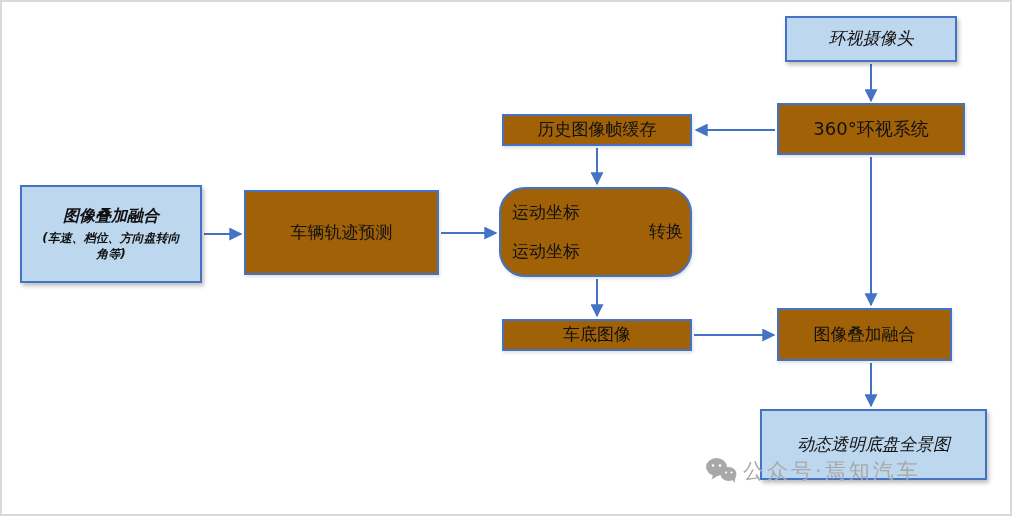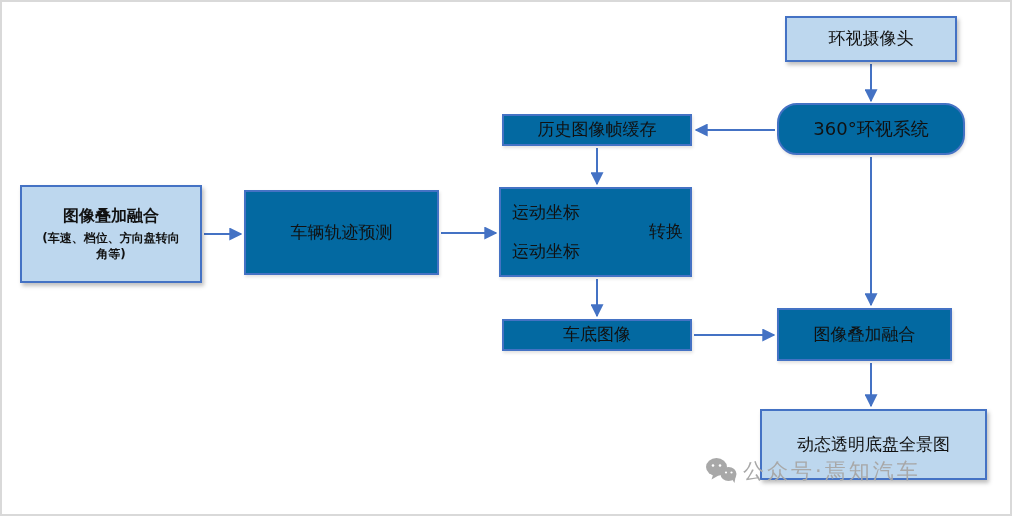--- a/index.html
+++ b/index.html
@@ -26,31 +26,32 @@
     left: 0; top: 0;
     width: 1012px; height: 516px;
     pointer-events: none;
   }
   .node {
     position: absolute;
     display: flex;
     align-items: center;
     justify-content: center;
     text-align: center;
-    background: #0369a1;
+    background: #a16207;
     border: 2px solid var(--node-border, #4472C4);
     color: #111111;
     font-size: 17px;
     line-height: 1.25;
     box-shadow: 1px 2px 3px rgba(0,0,0,0.12);
   }
   .node.fill {
     background: var(--node-fill, #BDD7EE);
     border-radius: 0;
     box-shadow: 2px 3px 4px rgba(0,0,0,0.25);
+    font-style: italic;
   }
   .node .title {
     font-weight: bold;
     font-size: 16px;
     display: block;
   }
   .node .subtitle {
     font-weight: bold;
     font-size: 12px;
     display: block;
@@ -119,40 +120,40 @@
       <line x1="869" y1="361" x2="869" y2="404" marker-end="url(#arr)"></line>
       <path d="M 634 231 Q 633 207 600 207" marker-end="url(#arr)"></path>
       <path d="M 634 231 Q 633 255 600 255" marker-end="url(#arr)"></path>
     </g>
   </svg>
 
   <div class="node fill" style="left:783px; top:14px; width:172px; height:46px;">
     <span>环视摄像头</span>
   </div>
 
-  <div class="node" style="left:775px; top:101px; width:188px; height:52px; font-size:18px;border-radius:20px;">
+  <div class="node" style="left:775px; top:101px; width:188px; height:52px; font-size:18px;">
     <span>360°环视系统</span>
   </div>
 
   <div class="node" style="left:500px; top:112px; width:190px; height:32px;">
     <span>历史图像帧缓存</span>
   </div>
 
   <div class="node fill" style="left:18px; top:183px; width:182px; height:98px;">
     <div>
       <span class="title">图像叠加融合</span>
       <span class="subtitle">(车速、档位、方向盘转向角等)</span>
     </div>
   </div>
 
   <div class="node" style="left:242px; top:188px; width:195px; height:85px;">
     <span>车辆轨迹预测</span>
   </div>
 
-  <div class="node coord-box" style="left:497px; top:185px; width:193px; height:90px;">
+  <div class="node coord-box" style="left:497px; top:185px; width:193px; height:90px;border-radius:26px;">
     <div class="coord-inner">
       <span class="coord-label-top">运动坐标</span>
       <span class="coord-label-bottom">运动坐标</span>
       <span class="convert-label">转换</span>
     </div>
   </div>
 
   <div class="node" style="left:500px; top:317px; width:190px; height:32px;">
     <span>车底图像</span>
   </div>

